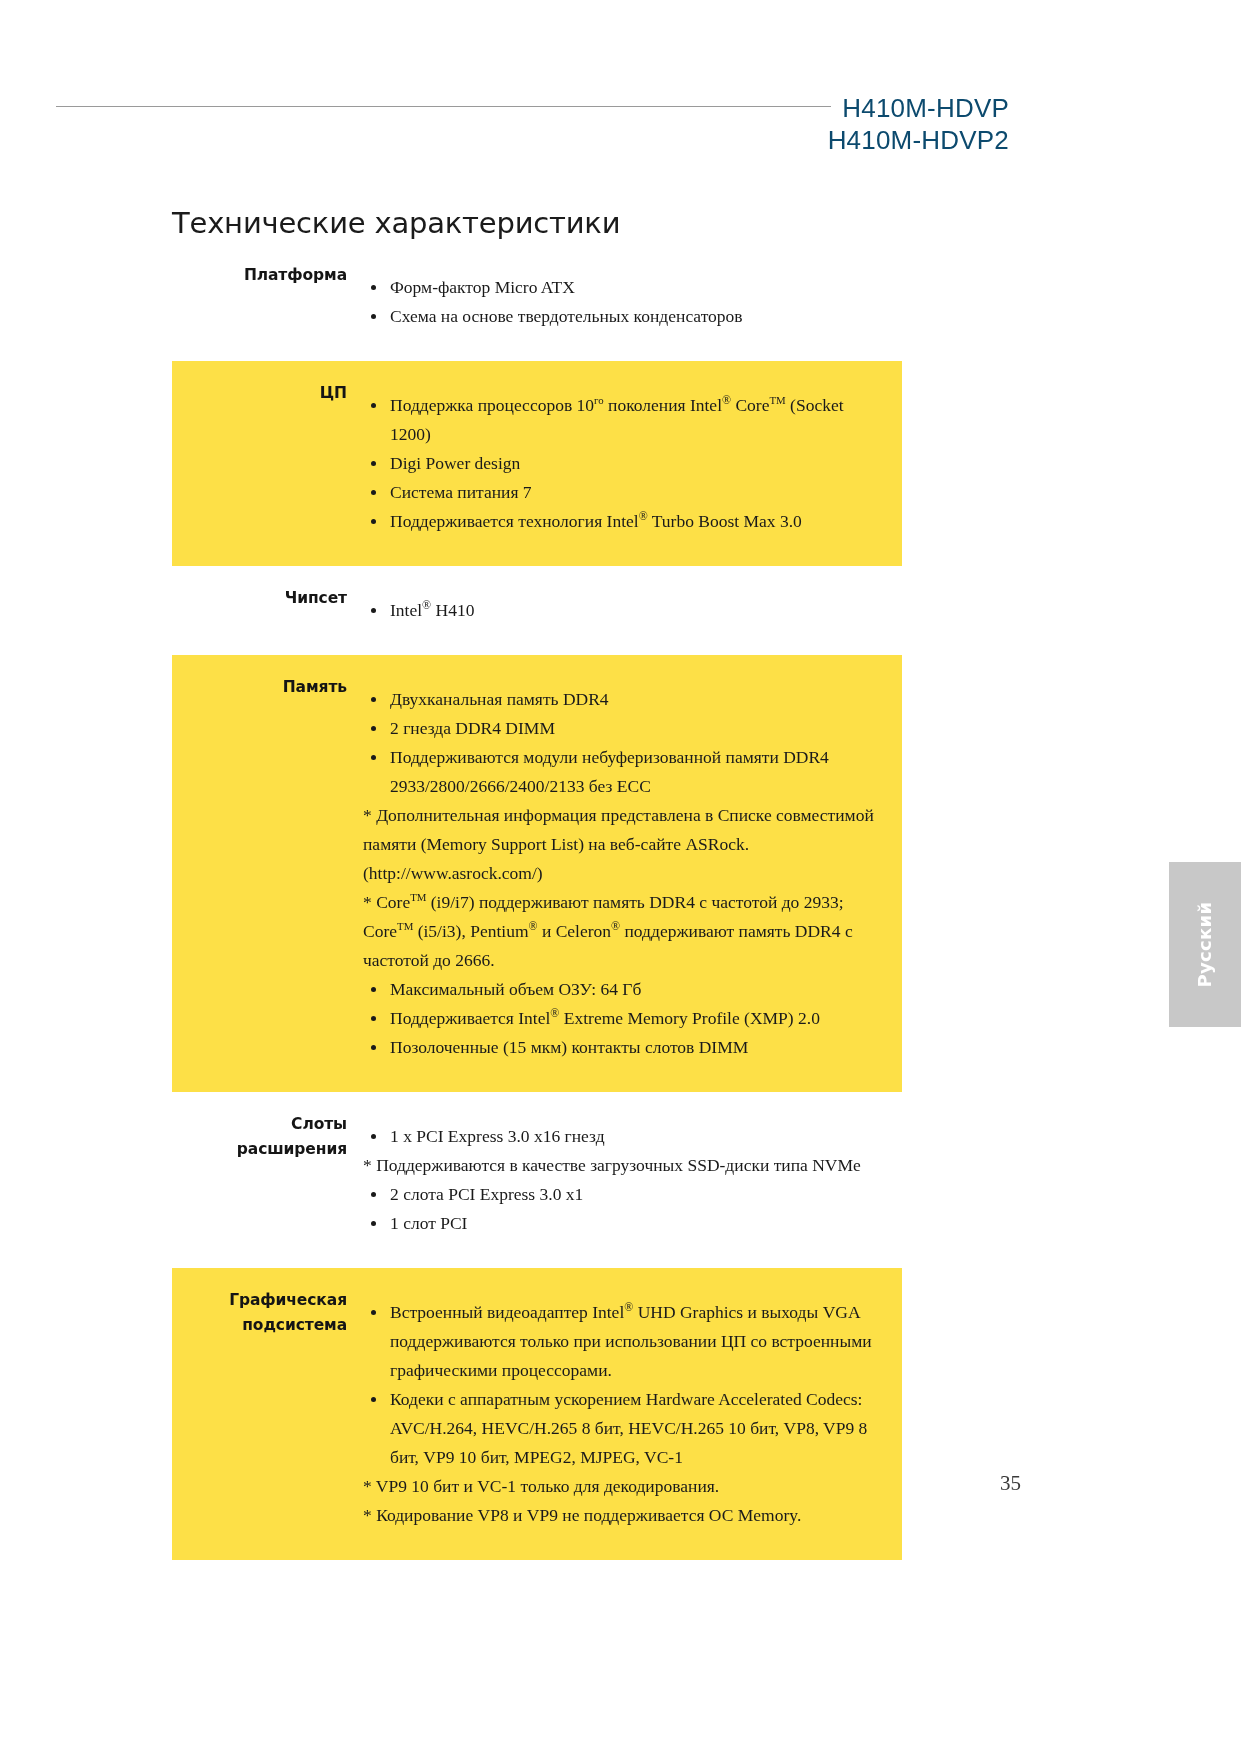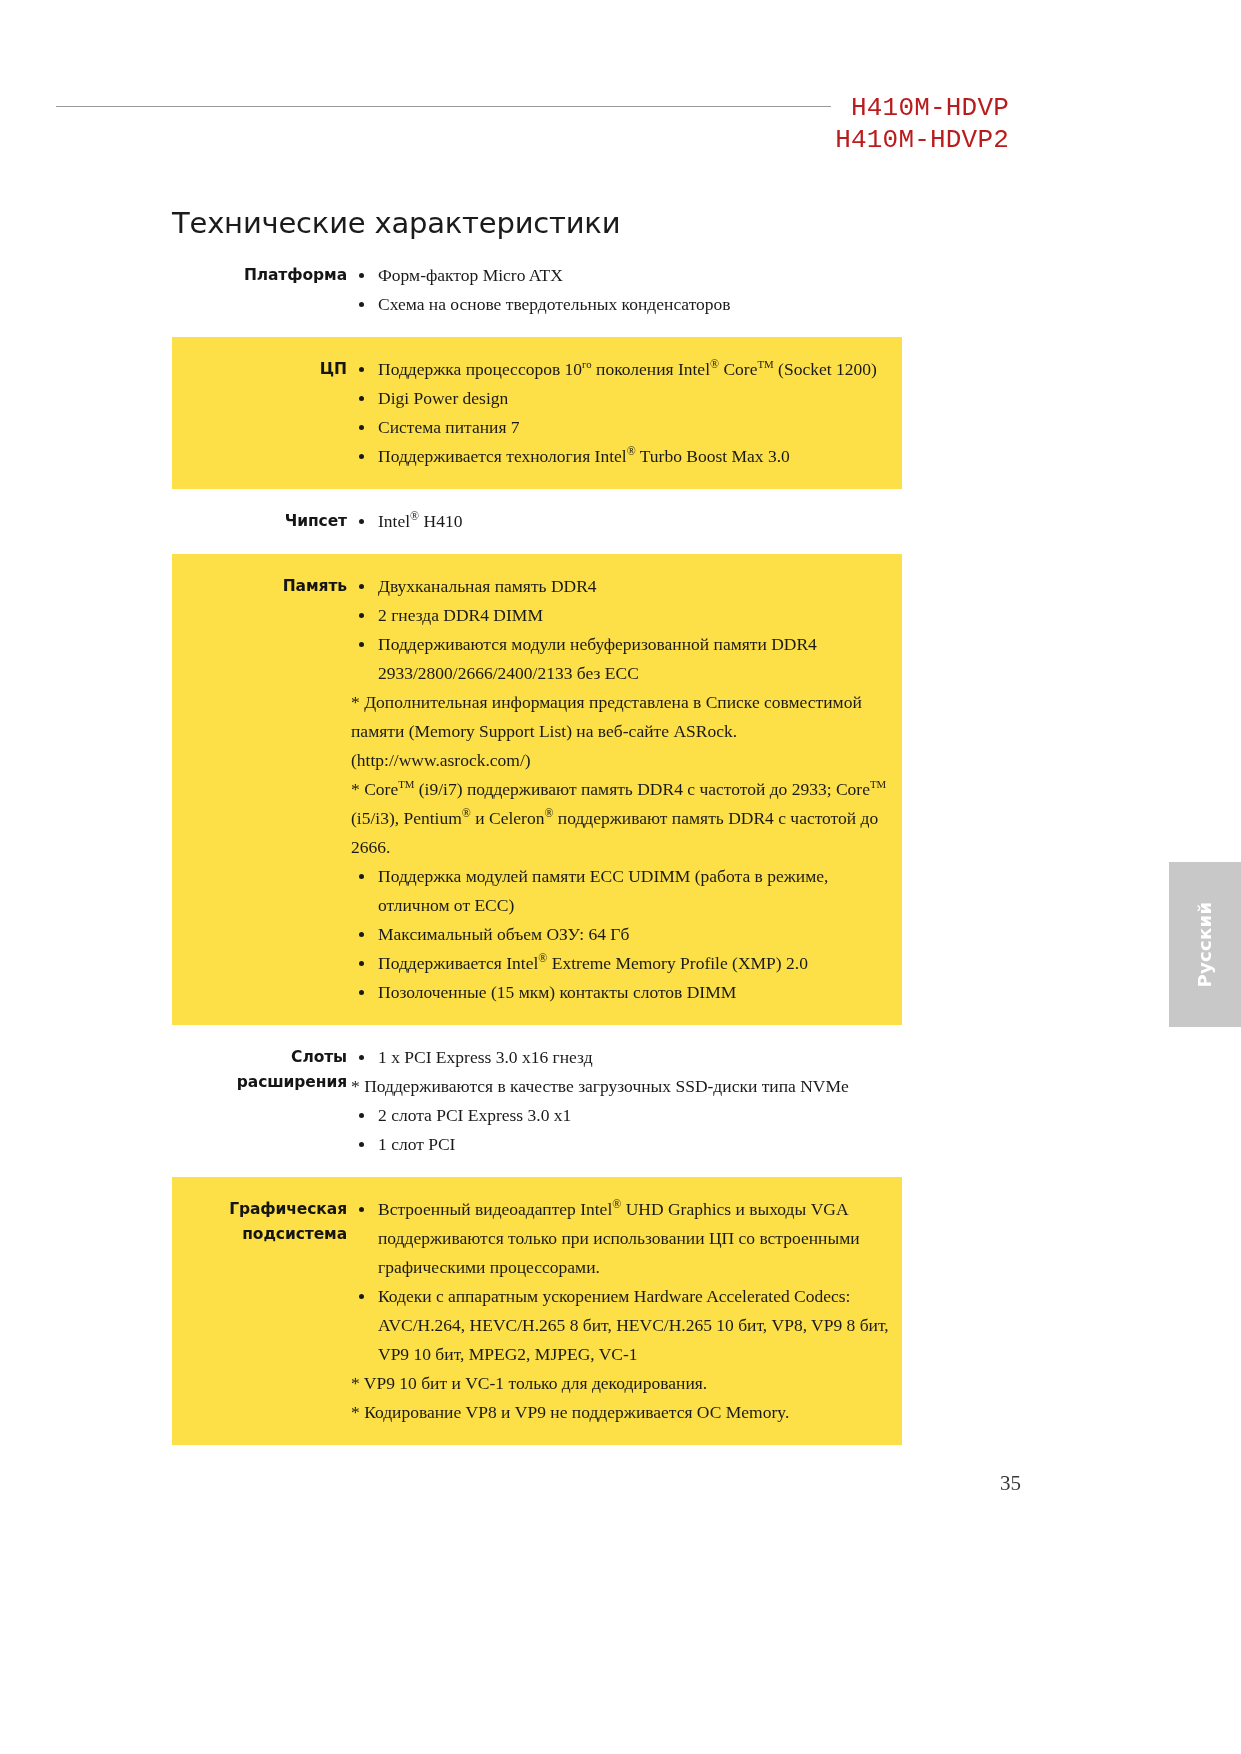--- a/index.html
+++ b/index.html
@@ -27,22 +27,22 @@
     left: 56px;
     width: 775px;
     height: 1px;
     background: #9a9a9a;
   }
   .header-titles {
     position: absolute;
     right: 232px;
     top: 0;
     text-align: right;
-    font-family: Liberation Mono, monospace;
-    color: #b91c1c;
+    font-family: Liberation Sans, sans-serif;
+    color: #0c4a6e;
     font-size: 26px;
     line-height: 32px;
     letter-spacing: 0.2px;
     white-space: nowrap;
   }
 
   
   .page-title {
     position: absolute;
     top: 187px;
@@ -85,21 +85,21 @@
     flex: 1 1 auto;
     padding-right: 4px;
     font-family: "Liberation Serif", serif;
     font-size: 17.5px;
     color: #1a1a1a;
     line-height: 29px;
   }
 
   ul.bullets {
     list-style: none;
-    margin: 4px;
+    margin: 16px;
     padding: 0;
   }
   ul.bullets > li.bullet {
     position: relative;
     padding-left: 27px;
     margin: 0 0 0 0;
   }
   ul.bullets > li.bullet::before {
     content: "";
     position: absolute;
@@ -195,21 +195,20 @@
     </div>
     <div class="spec-row shaded">
       <div class="spec-label">Память</div>
       <div class="spec-body">
         <ul class="bullets">
           <li class="bullet">Двухканальная память DDR4</li>
           <li class="bullet">2 гнезда DDR4 DIMM</li>
           <li class="bullet">Поддерживаются модули небуферизованной памяти DDR4 2933/2800/2666/2400/2133 без ECC</li>
           <li class="note">* Дополнительная информация представлена в Списке совместимой памяти (Memory Support List) на веб-сайте ASRock. (http://www.asrock.com/)</li>
           <li class="note">* Core<sup class="sup">TM</sup> (i9/i7) поддерживают память DDR4 с частотой до 2933; Core<sup class="sup">TM</sup> (i5/i3), Pentium<sup class="reg">®</sup> и Celeron<sup class="reg">®</sup> поддерживают память DDR4 с частотой до 2666.</li>
-          <li class="bullet">Поддержка модулей памяти ECC UDIMM (работа в режиме, отличном от ECC)</li>
           <li class="bullet">Максимальный объем ОЗУ: 64 Гб</li>
           <li class="bullet">Поддерживается Intel<sup class="reg">®</sup> Extreme Memory Profile (XMP) 2.0</li>
           <li class="bullet">Позолоченные (15 мкм) контакты слотов DIMM</li>
         </ul>
       </div>
     </div>
     <div class="spec-row plain">
       <div class="spec-label">Слоты расширения</div>
       <div class="spec-body">
         <ul class="bullets">

